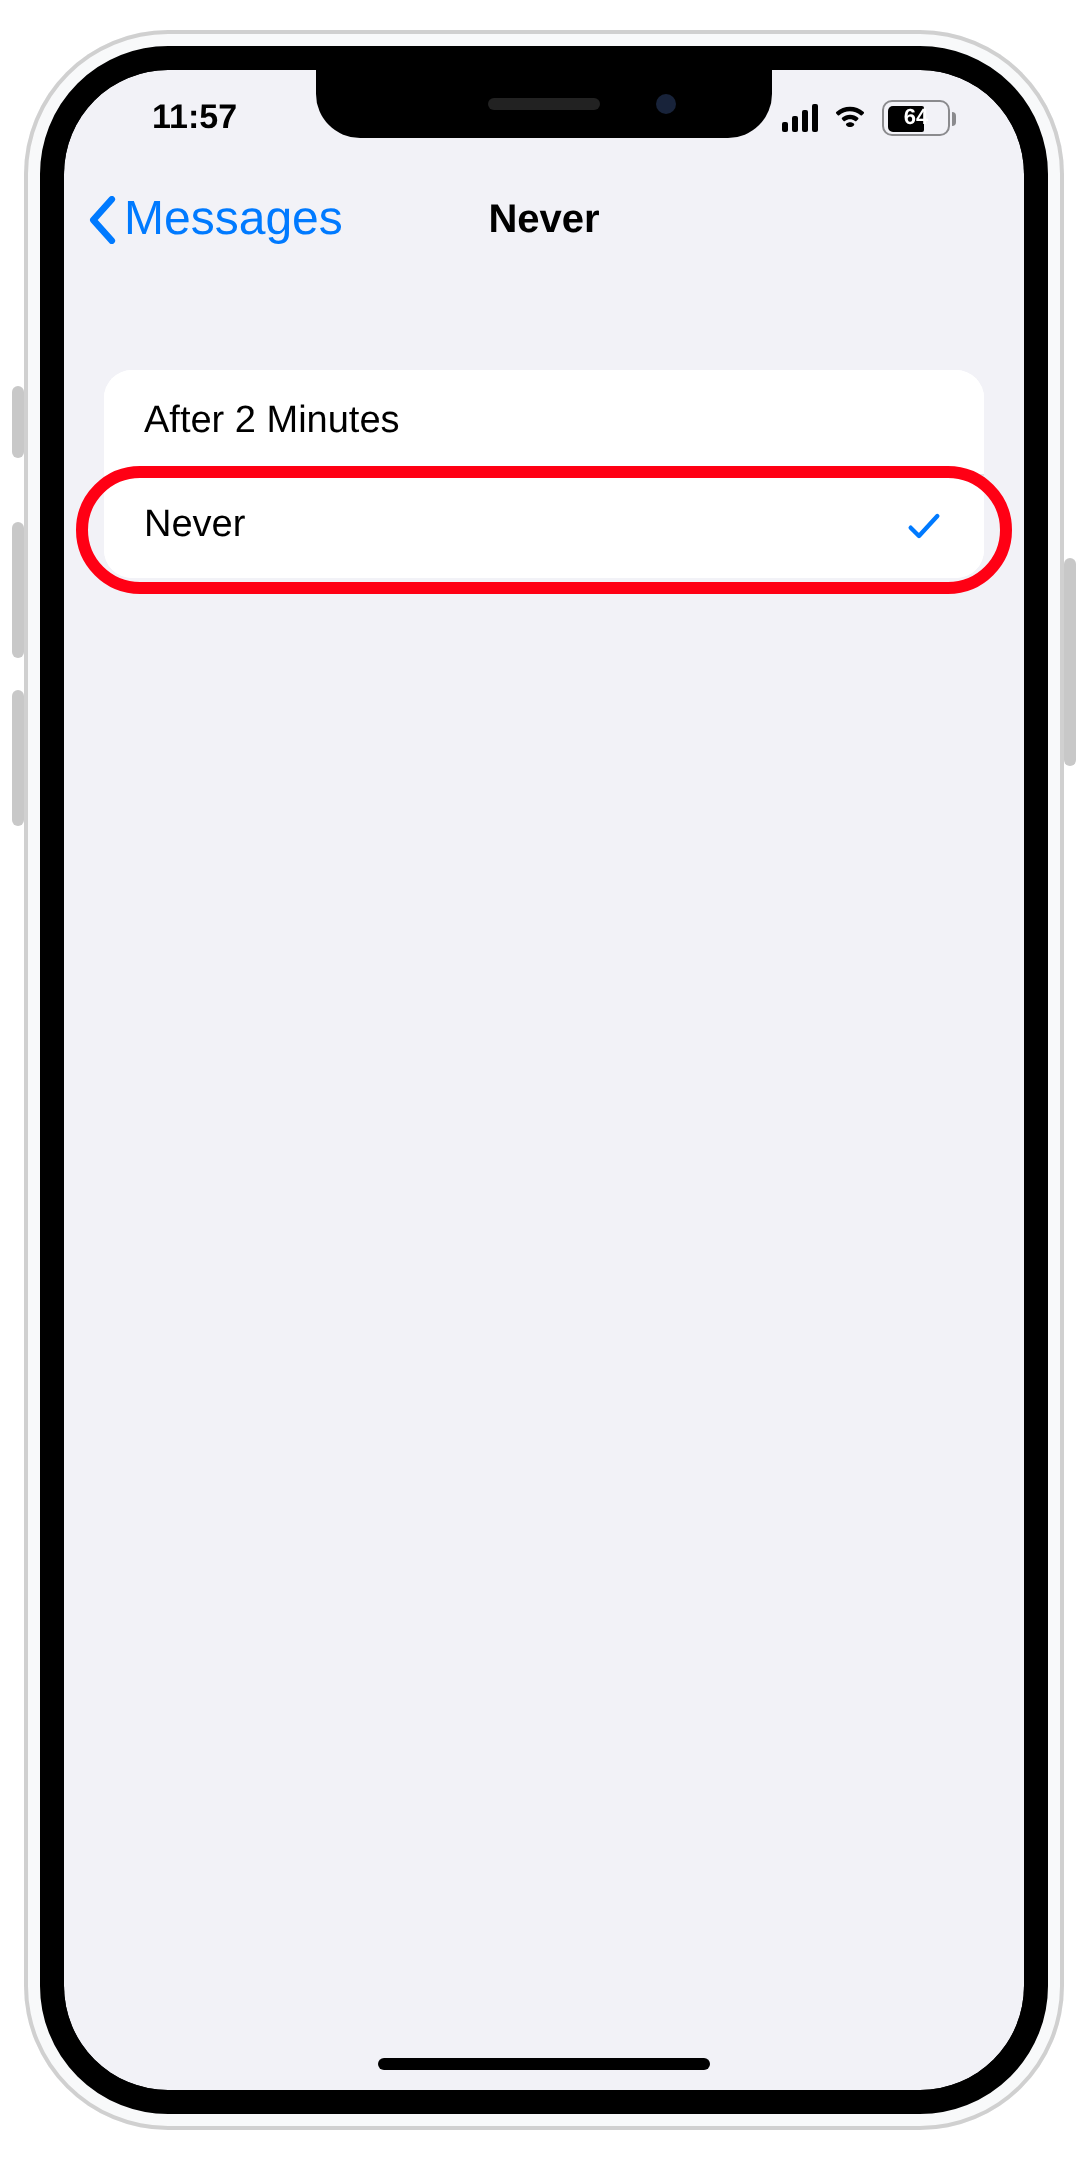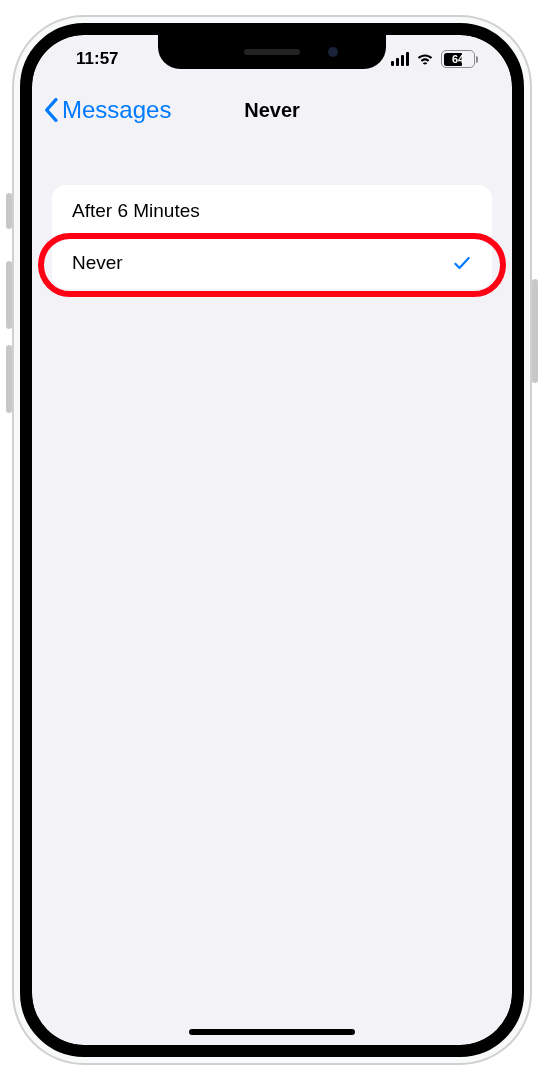--- a/index.html
+++ b/index.html
@@ -333,21 +333,21 @@
           </svg>
           <span>Messages</span>
         </div>
         <div class="nav-title">Never</div>
       </div>
 
       <div class="content">
         <div class="list-group">
 
           <div class="list-row">
-            <span>After 6 Minutes</span>
+            <span>After 2 Minutes</span>
           </div>
 
           <div class="list-row" style="position:relative;">
             <span>Never</span>
             <svg class="check" viewBox="0 0 24 24">
               <polyline points="4,13 9,18 20,6" fill="none" stroke="#007aff" stroke-width="2.6" stroke-linecap="round" stroke-linejoin="round"></polyline>
             </svg>
             <div class="annotation" style="left:-14px; right:-14px; top:-4px; bottom:-8px;"></div>
           </div>
 

